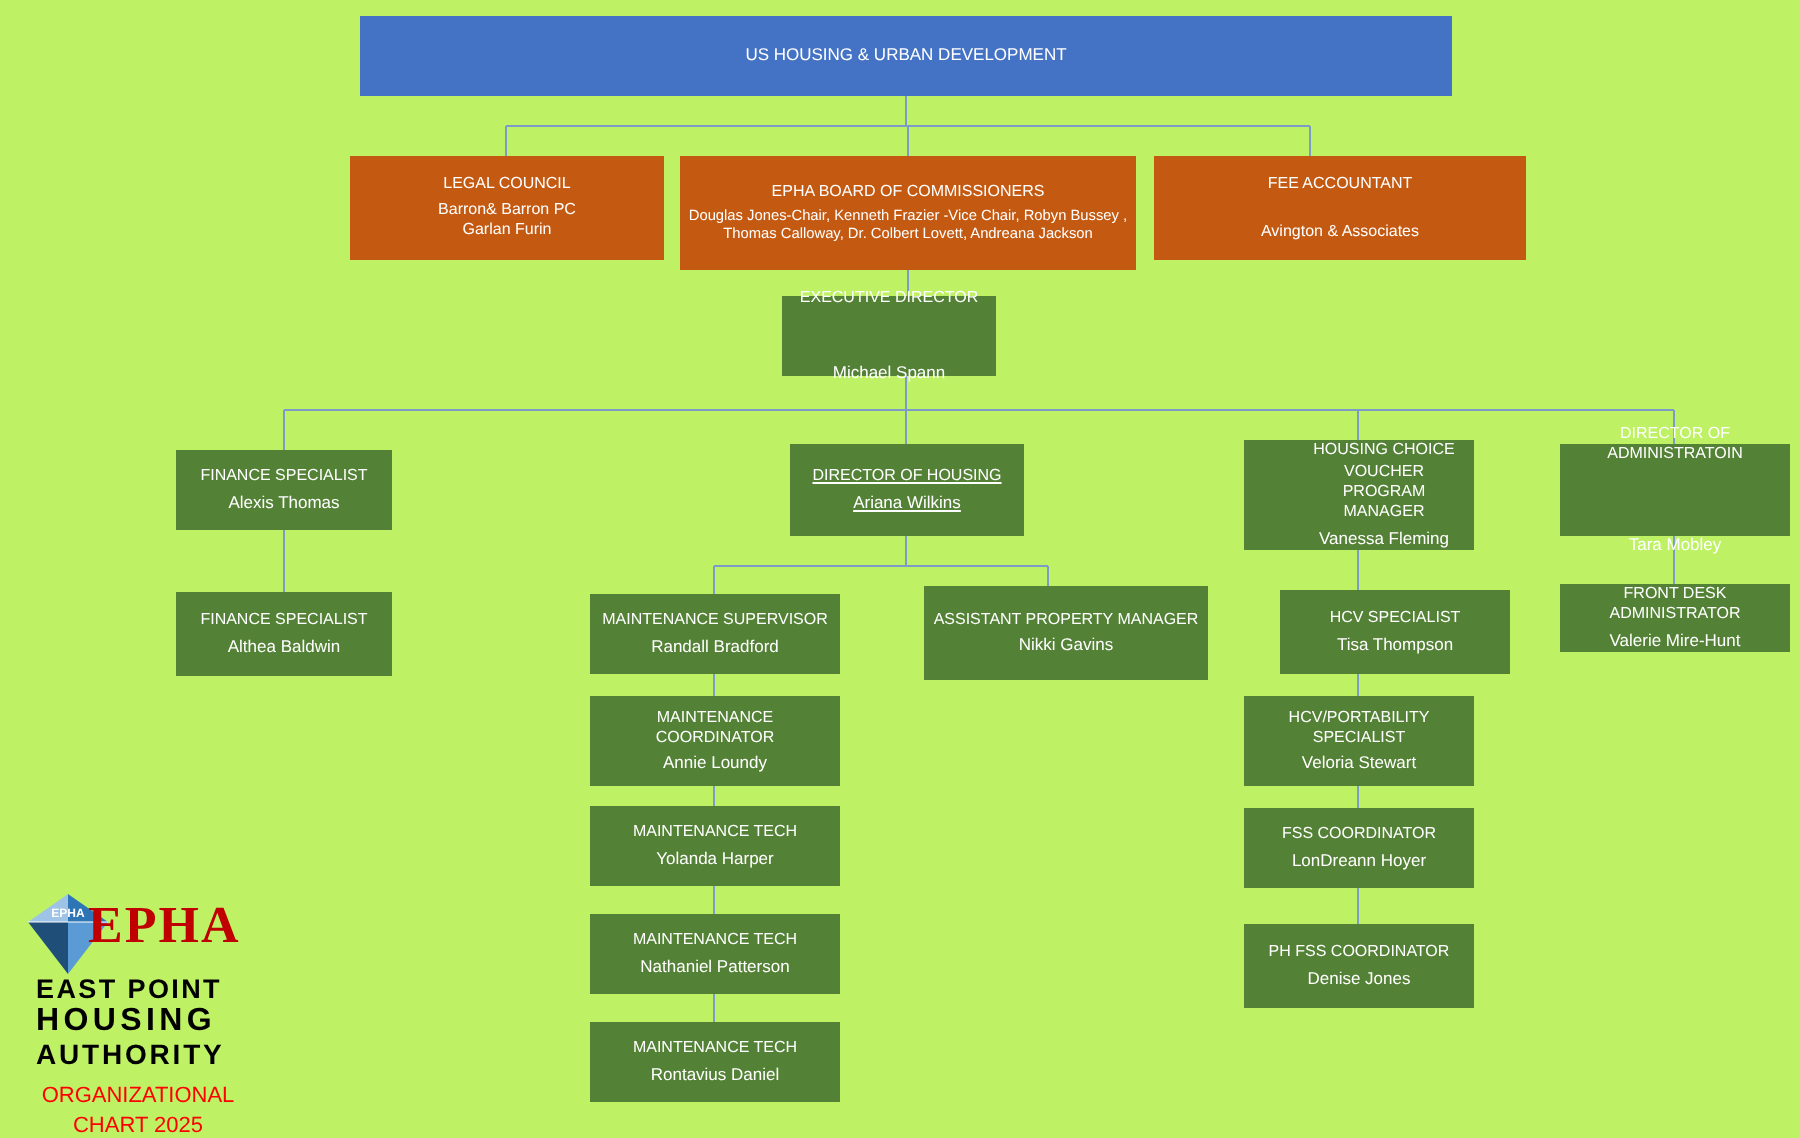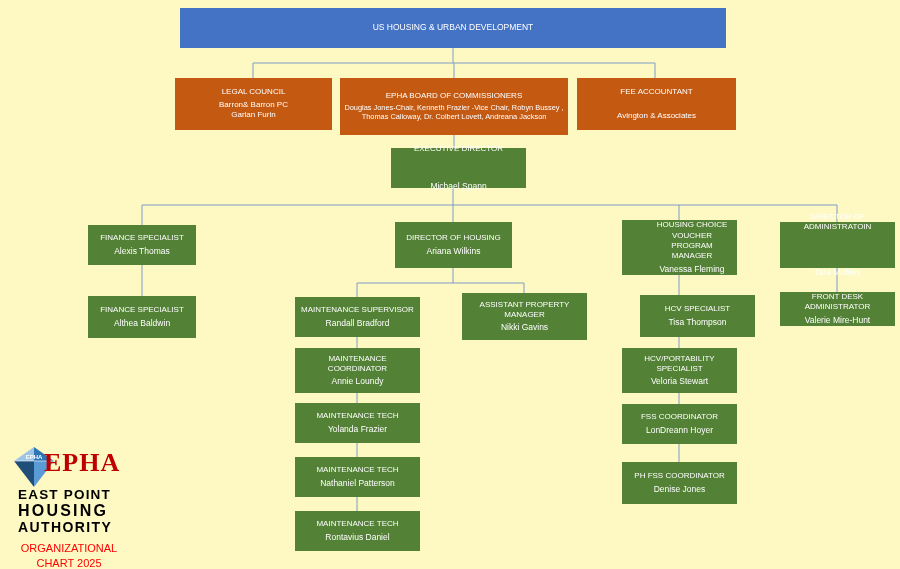--- a/index.html
+++ b/index.html
@@ -1,19 +1,19 @@
 <!DOCTYPE html>
 <html style="--hud-blue: #4472C4; --leadership-orange: #C45911; --staff-green: #538135; --connector-blue: #7D9BC8; --brand-red: #C00000; --caption-red: #FF0000; --logo-dark-blue: #1F4E79; --logo-mid-blue: #2E75B6; --logo-light-blue: #5B9BD5; --logo-pale-blue: #9DC3E6;"><head>
 <meta charset="utf-8">
 <style>
   html,body{margin:0;padding:0;background:#fff;}
   .canvas{
     position:relative;
     width:900px;height:569px;
-    background:#fef9c3;
+    background:#bef264;
     font-family:"Liberation Sans", sans-serif;
     overflow:hidden;
   }
   .connectors{position:absolute;left:0;top:0;pointer-events:none;}
   .connectors line{stroke:var(--connector-blue,#7D9BC8);stroke-width:1;}
   .node{
     position:absolute;
     display:flex;flex-direction:column;justify-content:center;align-items:center;
     color:#fff;text-align:center;box-sizing:border-box;padding:2px 4px;
   }
@@ -94,75 +94,75 @@
 
   <div class="node orange node-board" style="left:340px;top:78px;width:228px;height:57px;">
     <div class="nt">EPHA BOARD OF COMMISSIONERS</div>
     <div class="nn">Douglas Jones-Chair, Kenneth Frazier -Vice Chair, Robyn Bussey , Thomas Calloway, Dr. Colbert Lovett, Andreana Jackson</div>
   </div>
   <div class="node orange" style="left:175px;top:78px;width:157px;height:52px;">
     <div class="nt">LEGAL COUNCIL</div>
     <div class="nn">Barron&amp; Barron PC
 Garlan Furin</div>
   </div>
-  <div class="node orange" style="left:577px;top:78px;width:159px;height:52px;gap:12px;">
+  <div class="node orange" style="left:577px;top:78px;width:186px;height:52px;gap:12px;">
     <div class="nt">FEE ACCOUNTANT</div>
     <div class="nn">Avington &amp; Associates</div>
   </div>
 
-  <div class="node green" style="left:391px;top:148px;width:135px;height:40px;gap:24px;">
+  <div class="node green" style="left:391px;top:148px;width:107px;height:40px;gap:24px;">
     <div class="nt">EXECUTIVE DIRECTOR</div>
     <div class="nn">Michael Spann</div>
   </div>
 
   <div class="node green" style="left:88px;top:225px;width:108px;height:40px;">
     <div class="nt">FINANCE SPECIALIST</div>
     <div class="nn">Alexis Thomas</div>
   </div>
-  <div class="node green" style="left:395px;top:222px;width:117px;height:46px;">
+  <div class="node green" style="left:395px;top:222px;width:117px;height:46px;text-decoration:underline;">
     <div class="nt">DIRECTOR OF HOUSING</div>
     <div class="nn">Ariana Wilkins</div>
   </div>
   <div class="node green" style="left:622px;top:220px;width:115px;height:55px;padding-left:29px;">
     <div class="nt">HOUSING CHOICE VOUCHER PROGRAM MANAGER</div>
     <div class="nn">Vanessa Fleming</div>
   </div>
   <div class="node green" style="left:780px;top:222px;width:115px;height:46px;gap:32px;">
     <div class="nt">DIRECTOR OF ADMINISTRATOIN</div>
     <div class="nn">Tara Mobley</div>
   </div>
 
   <div class="node green" style="left:88px;top:296px;width:108px;height:42px;">
     <div class="nt">FINANCE SPECIALIST</div>
     <div class="nn">Althea Baldwin</div>
   </div>
   <div class="node green" style="left:295px;top:297px;width:125px;height:40px;">
     <div class="nt">MAINTENANCE SUPERVISOR</div>
     <div class="nn">Randall Bradford</div>
   </div>
-  <div class="node green" style="left:462px;top:293px;width:125px;height:47px;text-align:center;">
+  <div class="node green" style="left:462px;top:293px;width:142px;height:47px;text-align:center;">
     <div class="nt">ASSISTANT PROPERTY MANAGER</div>
     <div class="nn">Nikki Gavins</div>
   </div>
   <div class="node green" style="left:622px;top:295px;width:115px;height:42px;margin-left:18px;">
     <div class="nt">HCV SPECIALIST</div>
     <div class="nn">Tisa Thompson</div>
   </div>
   <div class="node green" style="left:780px;top:292px;width:115px;height:34px;">
     <div class="nt">FRONT DESK ADMINISTRATOR</div>
     <div class="nn">Valerie Mire-Hunt</div>
   </div>
 
   <div class="node green" style="left:295px;top:348px;width:125px;height:45px;">
     <div class="nt">MAINTENANCE COORDINATOR</div>
     <div class="nn">Annie Loundy</div>
   </div>
   <div class="node green" style="left:295px;top:403px;width:125px;height:40px;">
     <div class="nt">MAINTENANCE TECH</div>
-    <div class="nn">Yolanda Frazier</div>
+    <div class="nn">Yolanda Harper</div>
   </div>
   <div class="node green" style="left:295px;top:457px;width:125px;height:40px;">
     <div class="nt">MAINTENANCE TECH</div>
     <div class="nn">Nathaniel Patterson</div>
   </div>
   <div class="node green" style="left:295px;top:511px;width:125px;height:40px;">
     <div class="nt">MAINTENANCE TECH</div>
     <div class="nn">Rontavius Daniel</div>
   </div>
 

